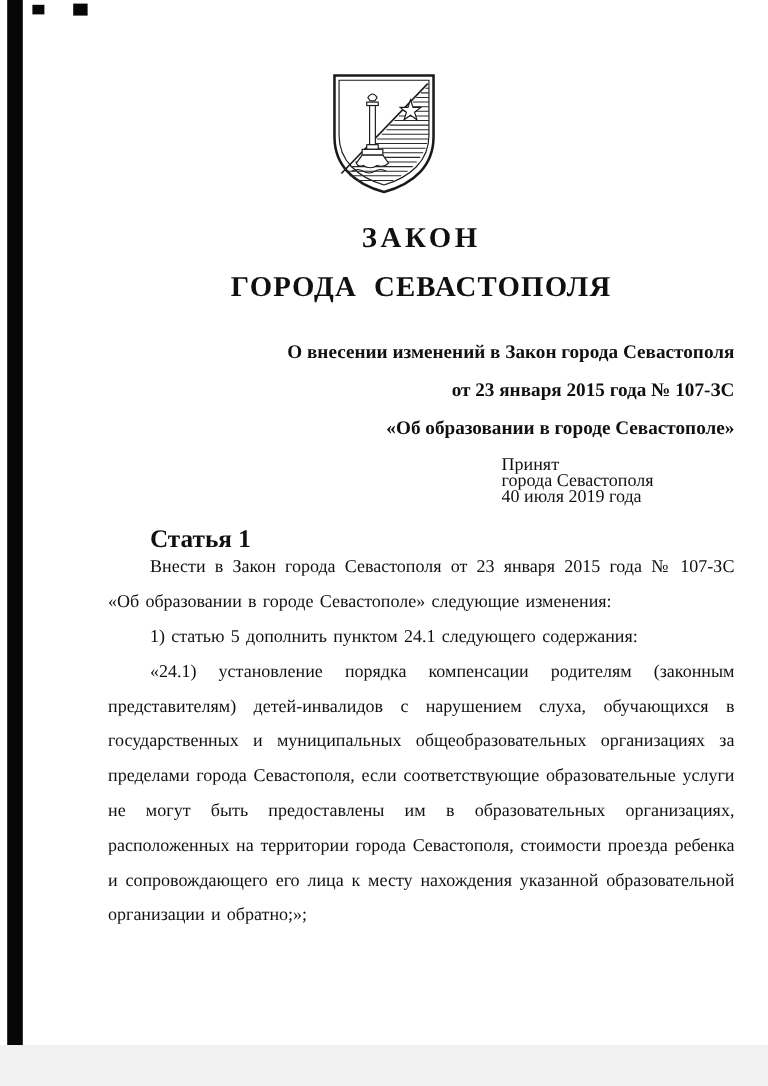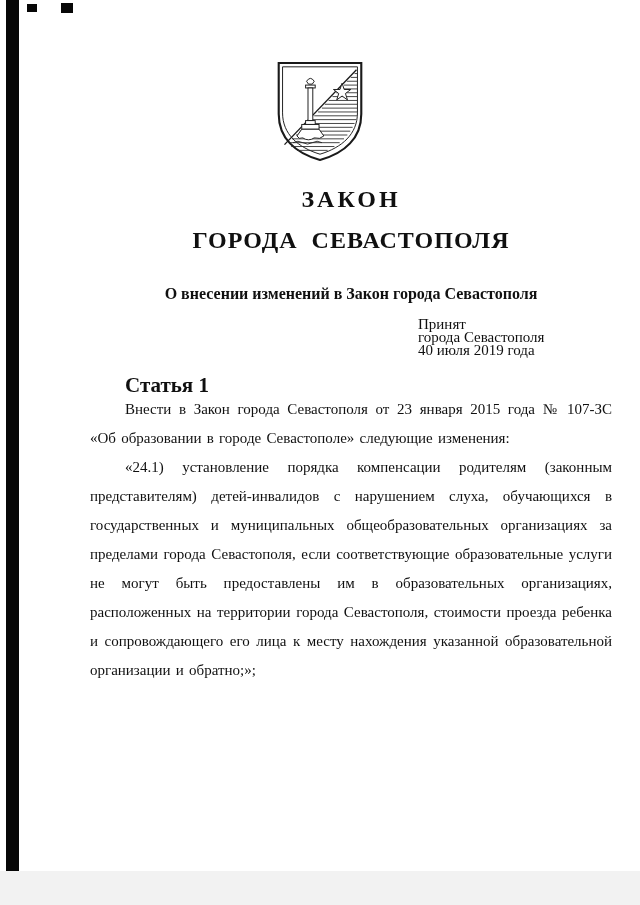--- a/index.html
+++ b/index.html
@@ -42,21 +42,21 @@
   .title-line2 {
     margin-top: 14px;
     text-align: center;
     font-weight: bold;
     font-size: 24px;
     letter-spacing: 1px;
   }
 
   .subtitle {
     margin-top: 24px;
-    text-align: center;
+    text-align: right;
     font-weight: bold;
     font-size: 16px;
     line-height: 32px;
   }
 
   .adoption {
     margin-top: 8px;
     margin-left: 328px;
     font-size: 15px;
     line-height: 13px;
@@ -108,29 +108,32 @@
         <path d="M26,81 L31,74 H49 L54,81 Q50,85 44,83 Q38,87 32,83 Q28,85 26,81 Z" stroke-width="1"></path>
       </g>
       <path d="M22,88 Q27,85 32,88 Q37,91 42,88 Q47,85 52,88" fill="none" stroke="#1a1a1a" stroke-width="0.9"></path>
     </svg>
 
     <div class="title-line1">ЗАКОН</div>
     <div class="title-line2">ГОРОДА&nbsp; СЕВАСТОПОЛЯ</div>
 
     <div class="subtitle">
       <div>О внесении изменений в Закон города Севастополя</div>
+      <div>от 23 января 2015 года № 107-ЗС</div>
+      <div>«Об образовании в городе Севастополе»</div>
     </div>
 
     <div class="adoption">
       <div>Принят</div>
       <div>города Севастополя</div>
       <div>40 июля 2019 года</div>
     </div>
 
     <div class="article-heading">Статья 1</div>
 
     <div class="bodytext">
       <p class="para">Внести в Закон города Севастополя от 23 января 2015 года № 107-ЗС «Об образовании в городе Севастополе» следующие изменения:</p>
+      <p class="para">1) статью 5 дополнить пунктом 24.1 следующего содержания:</p>
       <p class="para">«24.1) установление порядка компенсации родителям (законным представителям) детей-инвалидов с нарушением слуха, обучающихся в государственных и муниципальных общеобразовательных организациях за пределами города Севастополя, если соответствующие образовательные услуги не могут быть предоставлены им в образовательных организациях, расположенных на территории города Севастополя, стоимости проезда ребенка и сопровождающего его лица к месту нахождения указанной образовательной организации и обратно;»;</p>
     </div>
 
   </div>
 </div>
 
 </body></html>

